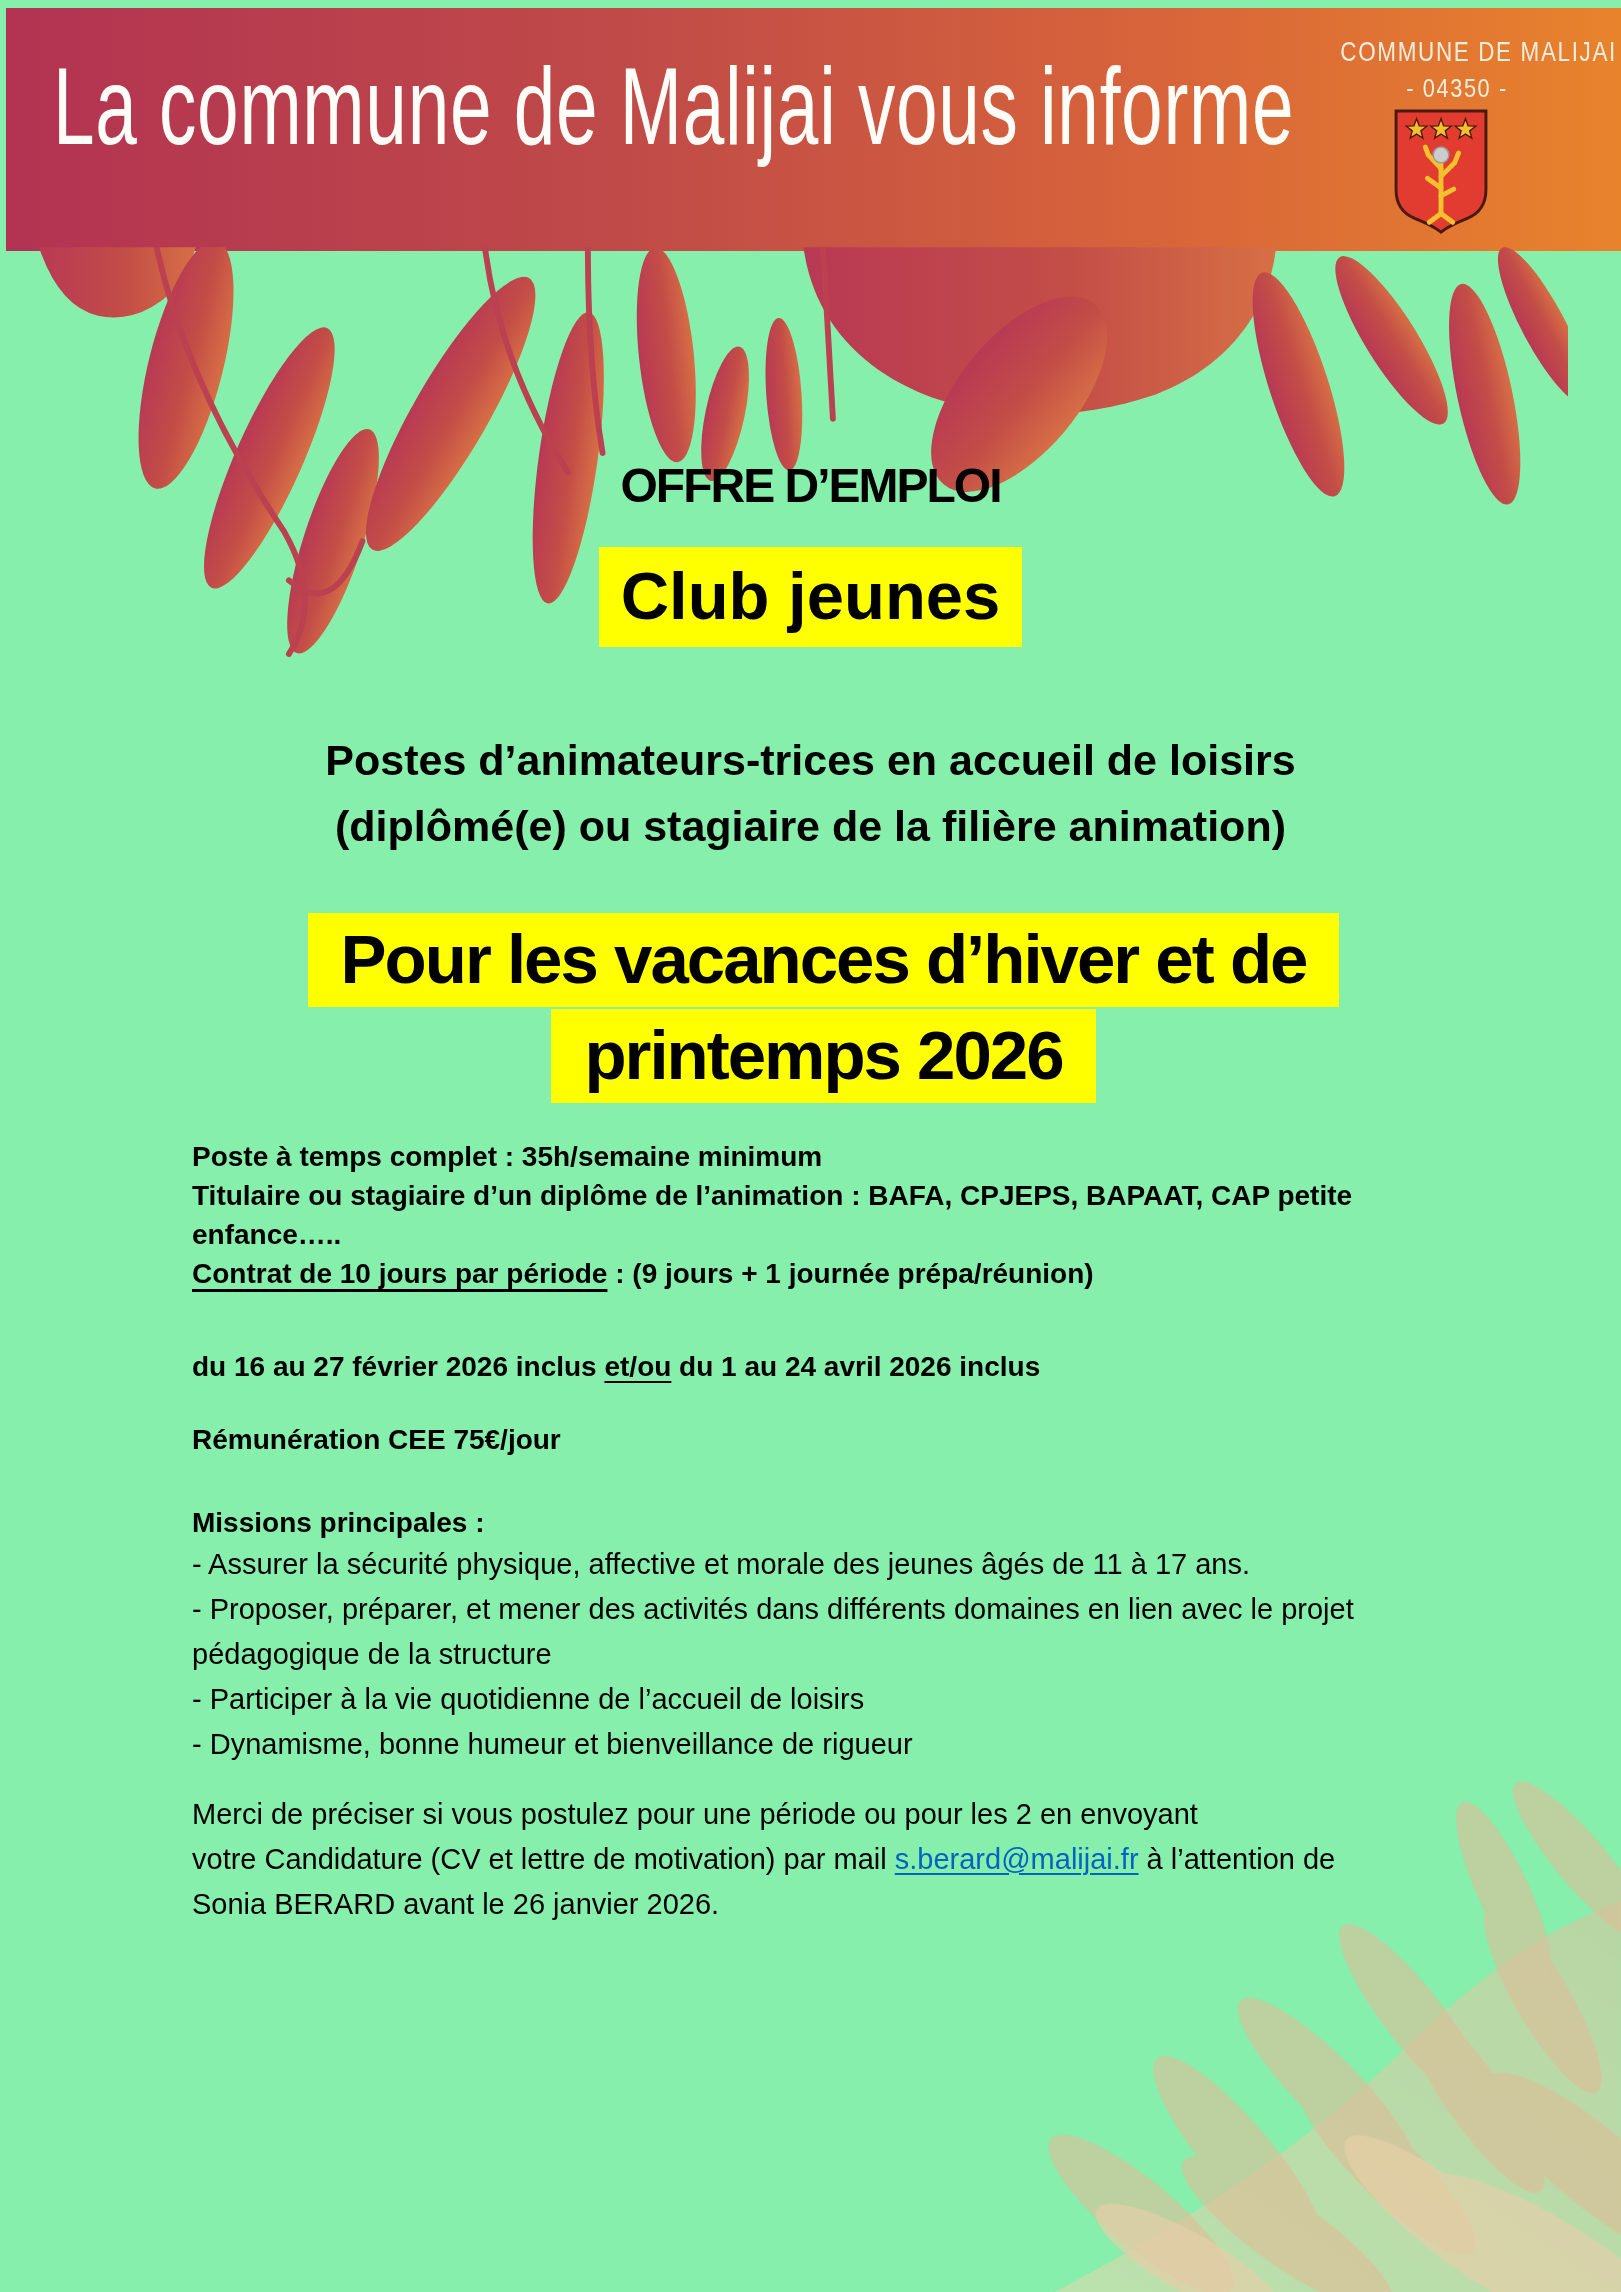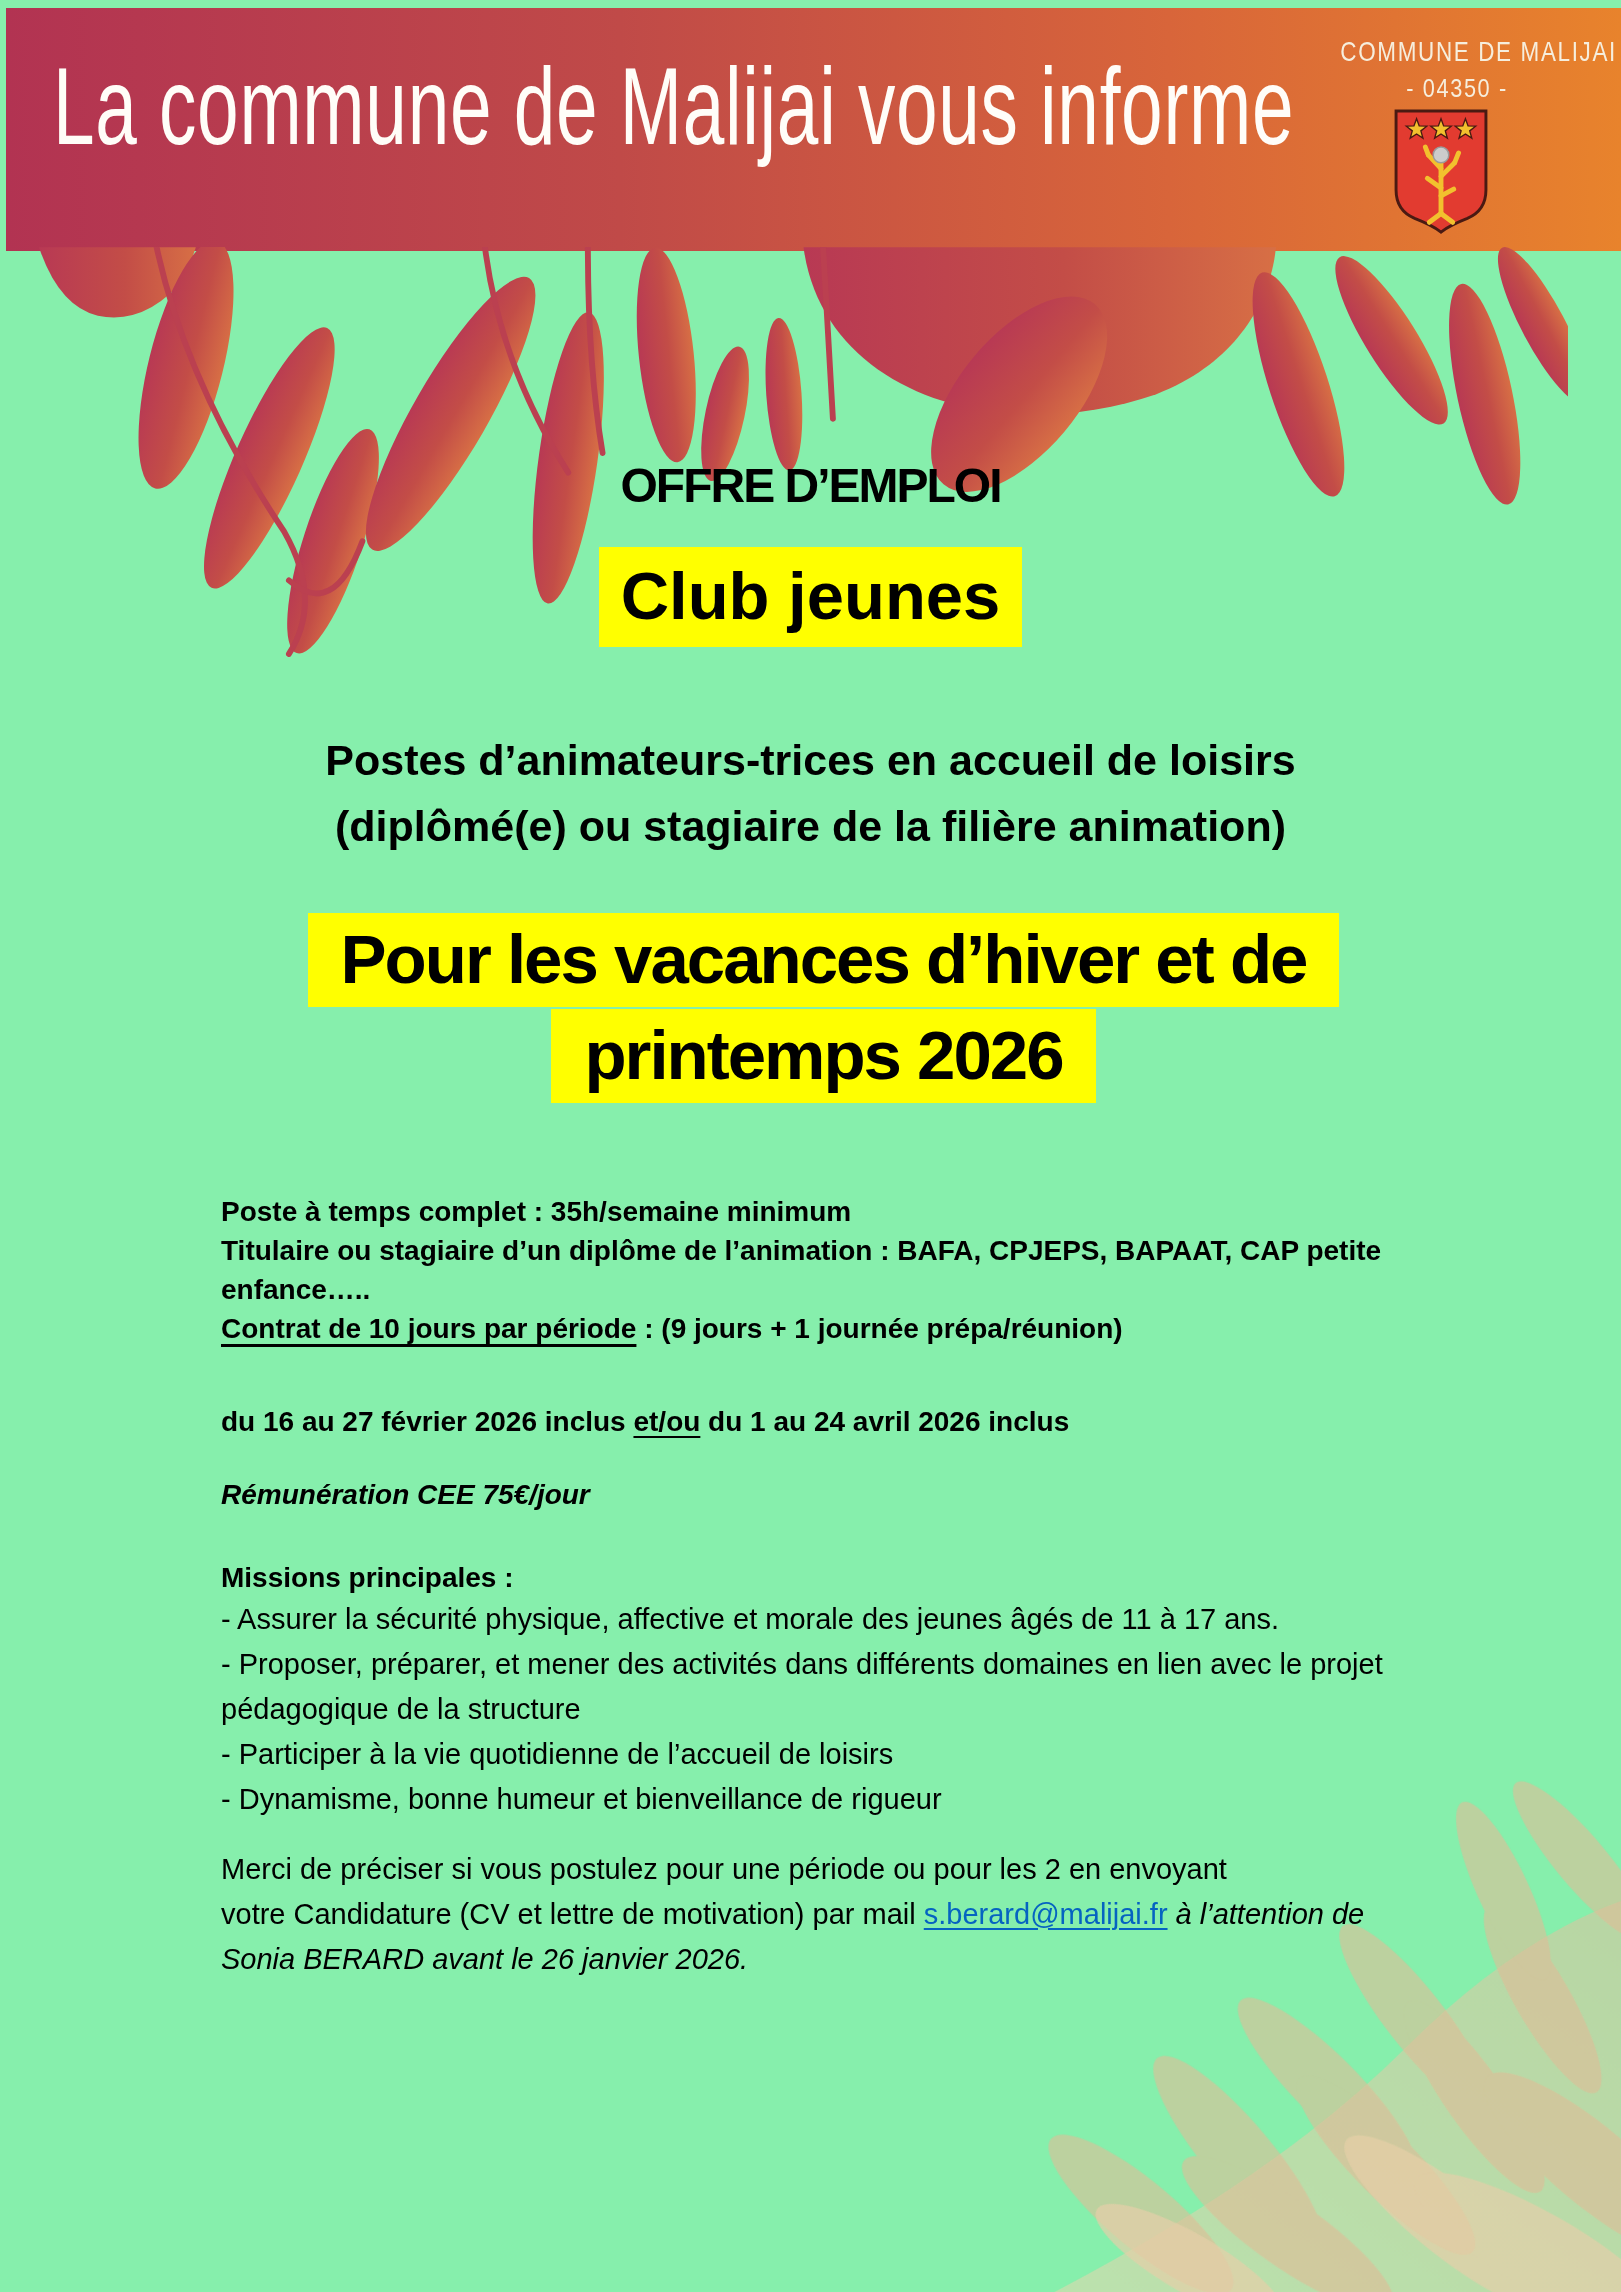--- a/index.html
+++ b/index.html
@@ -35,24 +35,24 @@
   .club .hl{display:inline-block; font-size:67px; font-weight:bold; padding:9.8px 21.6px 13.7px 21.6px;}
   .posts{top:727px; font-size:43px; font-weight:bold; line-height:66px;}
   .period{top:913px; line-height:0;}
   .period .row{line-height:0; margin:0;}
   .period .hl{
     display:inline-block; font-size:69px; font-weight:bold; letter-spacing:-2px;
     line-height:94px; padding:0 33px; margin-bottom:2px;margin-left:26px;
   }
 
   
-  .bodytext{position:absolute; left:192px; top:1192px; width:1372px;margin-left:29px;}
+  .bodytext{position:absolute; left:192px; top:1137px; width:1372px;}
   .bodytext .line{white-space:nowrap;}
   .b{font-weight:bold;}
-  .i{font-style:italic;}
+  .i{}
   .lh40 .line{line-height:39px;}
   .lh46 .line{line-height:45px;}
   .para{margin:0; padding:0;}
   .m-dates{margin-top:54px;}
   .m-rem{margin-top:34px;}
   .m-missions-title{margin-top:44px;}
   .m-contact{margin-top:24.5px;}
   .ul{text-decoration:underline; text-decoration-thickness:2.9px; text-underline-offset:5.9px;}
   .ul-thin{text-decoration:underline; text-decoration-thickness:2px; text-underline-offset:4.9px;}
   .maillink{color:#0563c1; text-decoration:underline; text-decoration-thickness:2px; text-underline-offset:3.9px; cursor:pointer;}

